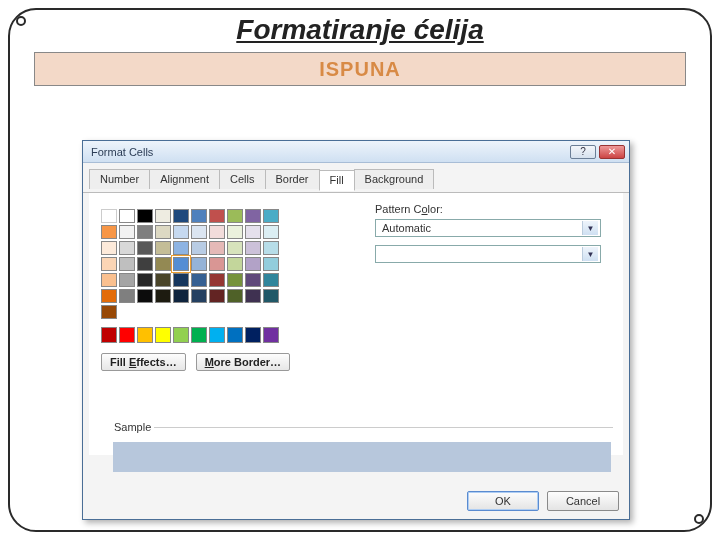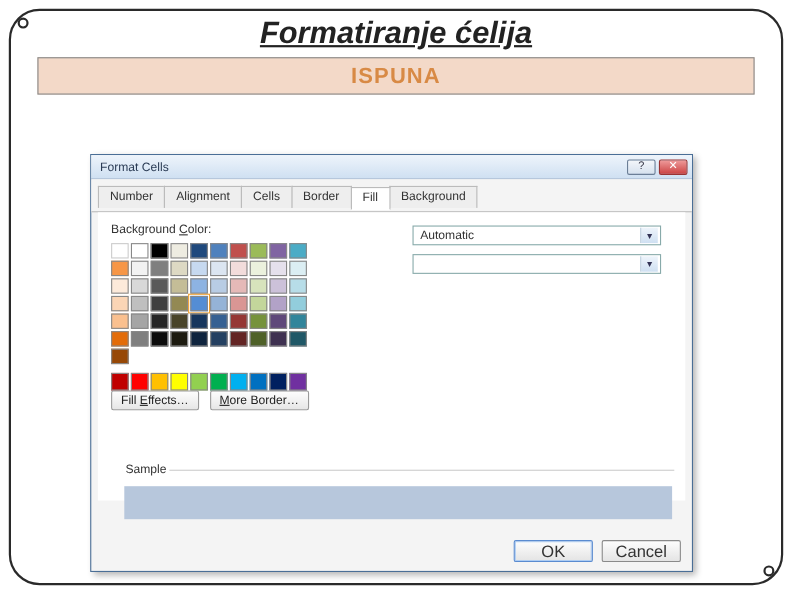--- a/index.html
+++ b/index.html
@@ -122,21 +122,21 @@
     grid-template-columns: repeat(10, 16px);
     grid-auto-rows: 14px;
     gap: 2px;
     width: 180px;
   }
   .swatch-grid.accent { margin-top: 8px; grid-auto-rows:16px;}
   .sw { border:1px solid #888; }
   .sw.blank { background:#fff; border:1px solid #ccc;}
   .sw.sel { outline:1px solid #f0a030; outline-offset:1px;}
 
-  .btn-row { display:flex; gap:10px;}
+  .btn-row { margin-top:10px; display:flex; gap:10px;font-weight:bold;}
   .btn {
     padding: 2px 8px;
     font-size:11px;
     border:1px solid #999;
     background:linear-gradient(#fdfdfd,#e6e6e6);
     border-radius:2px;
     color:#222;
   }
 
   .pattern-col { position:absolute; left:286px; top:10px; width:236px;}
@@ -171,21 +171,21 @@
   }
 
   .dialog-buttons {
     position:absolute; right:10px; bottom:8px;
     display:flex; gap:8px;
   }
   .dbtn {
     width:72px; height:20px;
     border:1px solid #8a8a8a;
     background:linear-gradient(#fdfdfd,#e4e4e4);
-    border-radius:2px; font-size:15px;
+    border-radius:2px; font-size:11px;
     display:flex;align-items:center;justify-content:center;
   }
   .dbtn.primary { border:1px solid #5a8bd0; box-shadow:0 0 0 1px #aecdf3 inset; }
 </style>
 </head>
 <body>
 
 <div class="slide-frame"></div>
 <div class="dot tl"></div>
 <div class="dot br"></div>
@@ -214,23 +214,20 @@
       <div class="tab">Alignment</div>
       <div class="tab">Cells</div>
       <div class="tab">Border</div>
       <div class="tab active">Fill</div>
       <div class="tab">Background</div>
     </div>
 
   <div class="tabpage">
 
     <div class="bgcolor-col">
-      <div class="section-label">
-        <span>Background </span><span class="u">C</span><span>olor:</span>
-      </div>
       <div class="swatch-grid" id="theme-grid">
           <div class="sw blank"></div>
           <div class="sw" style="background: rgb(255, 255, 255);"></div>
           <div class="sw" style="background: rgb(0, 0, 0);"></div>
           <div class="sw" style="background: rgb(238, 236, 225);"></div>
           <div class="sw" style="background: rgb(31, 73, 125);"></div>
           <div class="sw" style="background: rgb(79, 129, 189);"></div>
           <div class="sw" style="background: rgb(192, 80, 77);"></div>
           <div class="sw" style="background: rgb(155, 187, 89);"></div>
           <div class="sw" style="background: rgb(128, 100, 162);"></div>
@@ -303,20 +300,23 @@
         <div class="btn">
           <span>Fill </span><span class="u">E</span><span>ffects…</span>
         </div>
         <div class="btn">
           <span class="u">M</span><span>ore Border…</span>
         </div>
       </div>
     </div>
 
     <div class="pattern-col">
+      <div class="section-label">
+        <span>Pattern C</span><span class="u">o</span><span>lor:</span>
+      </div>
       <div class="combo">
         <span>Automatic</span>
         <span class="arrow">▼</span>
       </div>
       <div class="combo">
         <span></span>
         <span class="arrow">▼</span>
       </div>
     </div>
 

